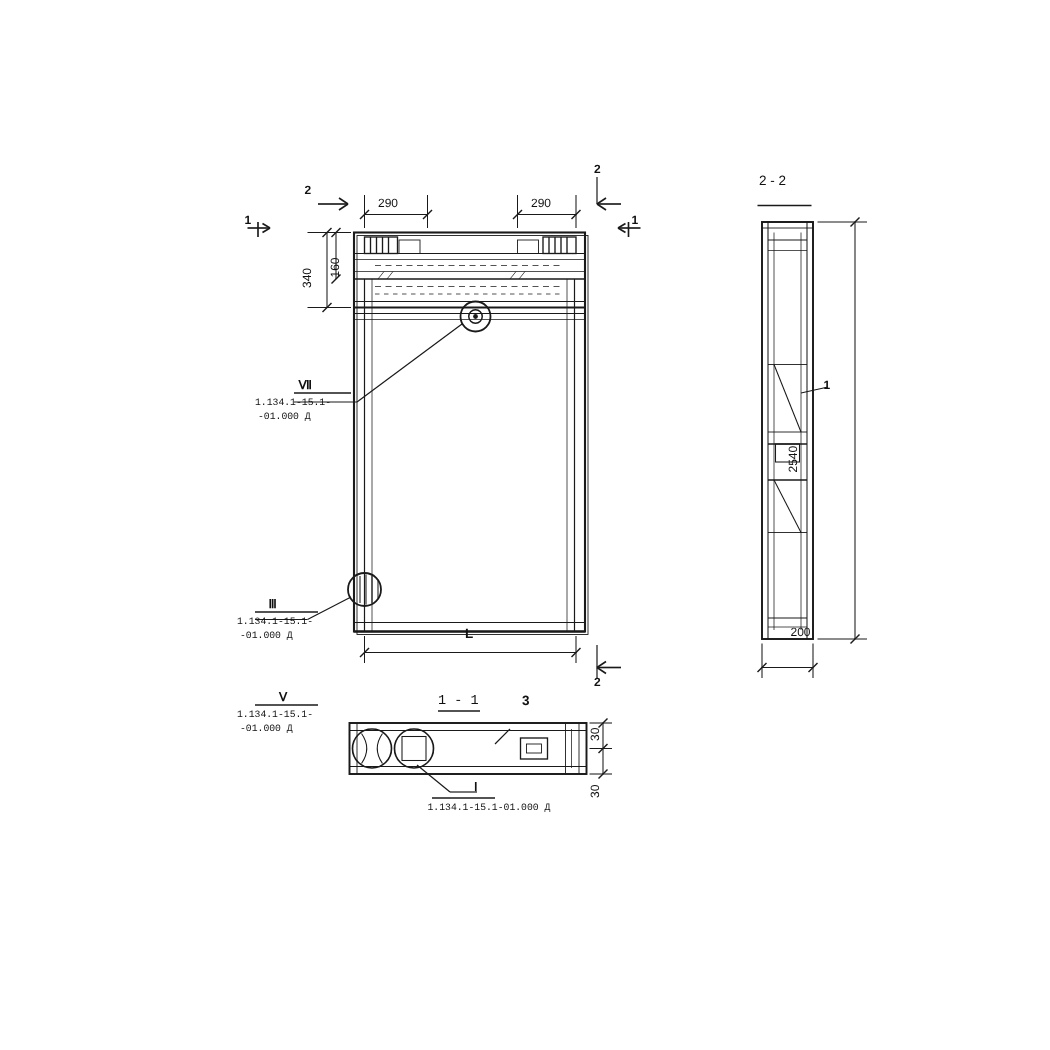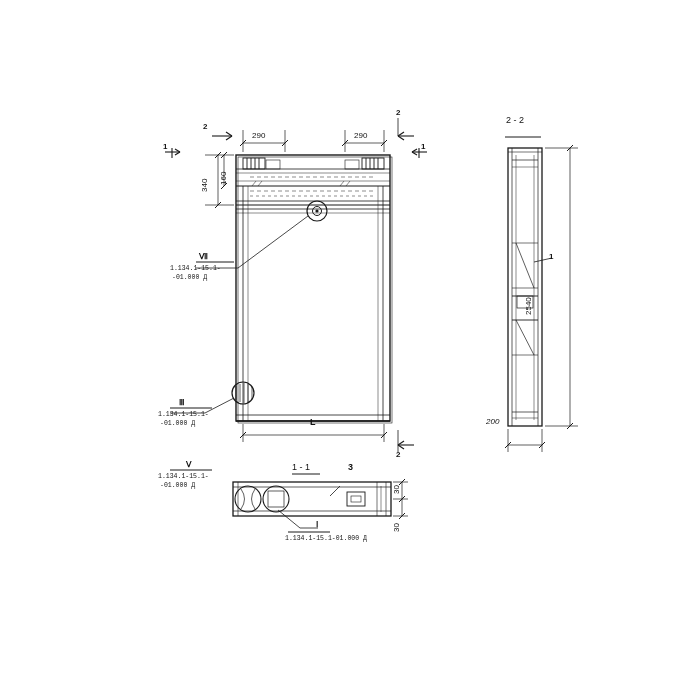--- a/index.html
+++ b/index.html
@@ -287,23 +287,23 @@
   <div class="lbl bold" style="left:179px;top:398px;">Ⅲ</div>
   <div class="lbl tiny mono" style="left:158px;top:411px;">1.134.1-15.1-</div>
   <div class="lbl tiny mono" style="left:160px;top:420px;">-01.000 Д</div>
 
   <div class="lbl bold" style="left:186px;top:460px;">Ⅴ</div>
   <div class="lbl tiny mono" style="left:158px;top:473px;">1.134.1-15.1-</div>
   <div class="lbl tiny mono" style="left:160px;top:482px;">-01.000 Д</div>
 
   <div class="lbl big" style="left:506px;top:115px;">2 - 2</div>
   <div class="lbl rot90" style="left:524px;top:315px;">2540</div>
-  <div class="lbl" style="left:486px;top:417px;font-style:italic;">200</div>
+  <div class="lbl" style="left:527px;top:417px;">200</div>
   <div class="lbl bold" style="left:549px;top:252px;">1</div>
 
-  <div class="lbl big" style="left:292px;top:462px;">1 - 1</div>
+  <div class="lbl big" style="left:292px;top:462px;font-family:Liberation Mono, monospace;">1 - 1</div>
   <div class="lbl bold big" style="left:348px;top:462px;">3</div>
   <div class="lbl rot90" style="left:392px;top:494px;">30</div>
   <div class="lbl rot90" style="left:392px;top:532px;">30</div>
   <div class="lbl bold" style="left:316px;top:520px;">Ⅰ</div>
   <div class="lbl tiny mono" style="left:285px;top:535px;">1.134.1-15.1-01.000 Д</div>
 
 </div>
 
 </body></html>

